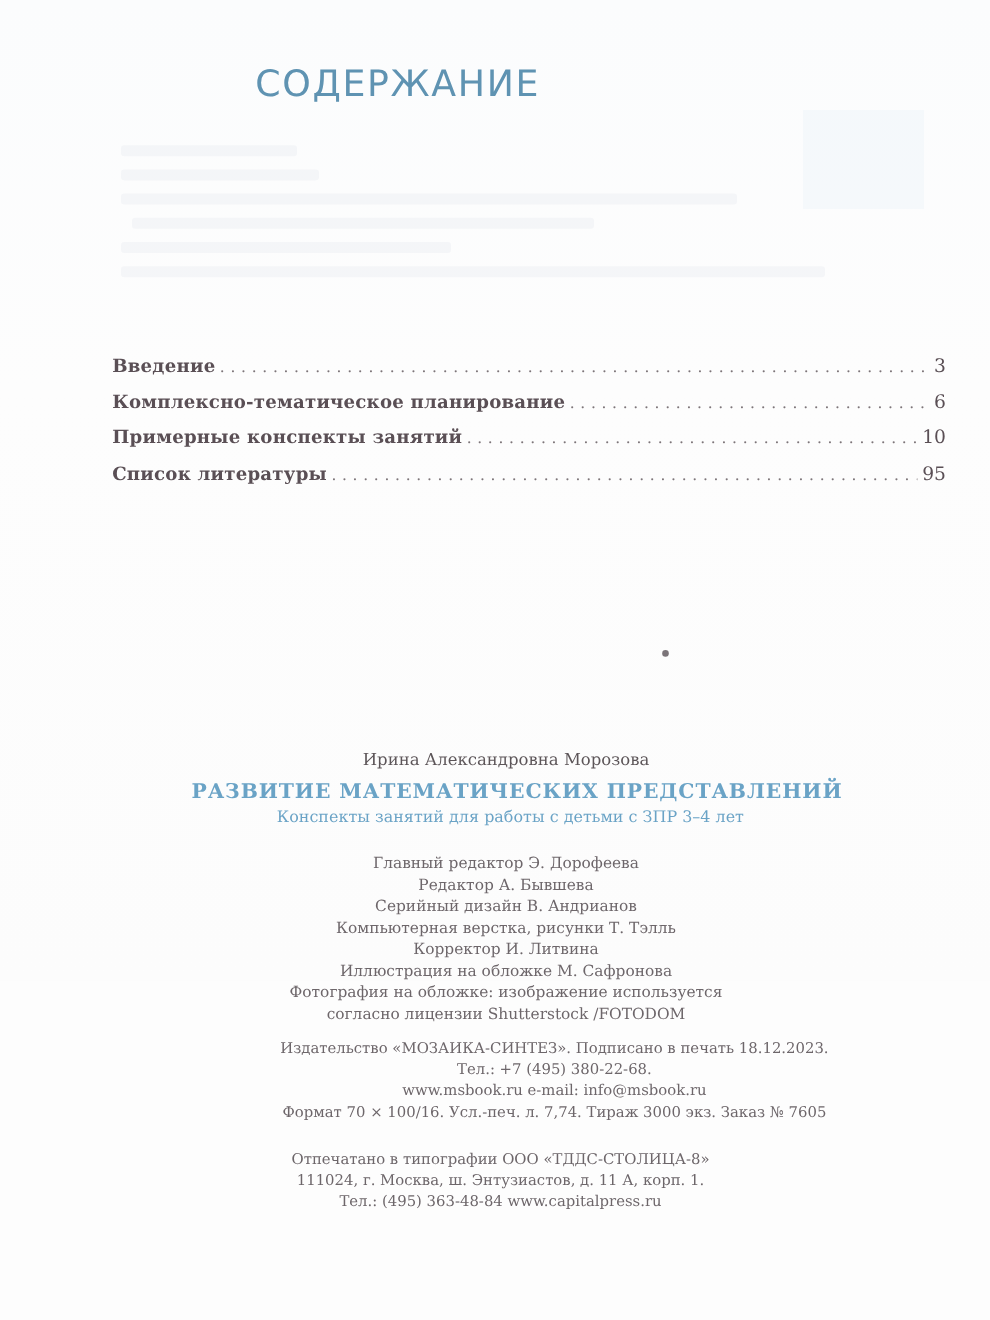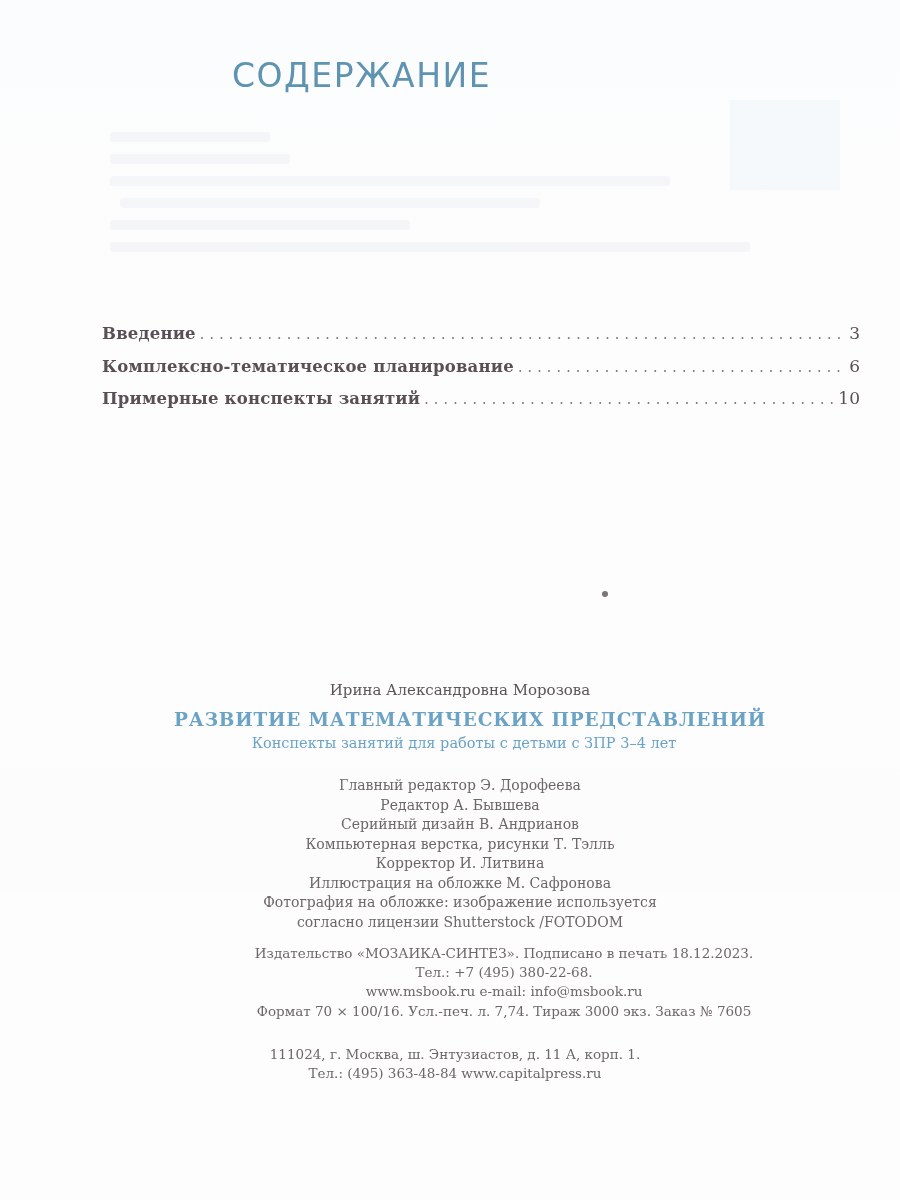--- a/index.html
+++ b/index.html
@@ -119,20 +119,25 @@
     <div class="toc-row">
       <span class="toc-title">Комплексно-тематическое планирование</span>
       <span class="toc-dots"></span>
       <span class="toc-page">6</span>
     </div>
     <div class="toc-row">
       <span class="toc-title">Примерные конспекты занятий</span>
       <span class="toc-dots"></span>
       <span class="toc-page">10</span>
     </div>
+    <div class="toc-row">
+      <span class="toc-title">Список литературы</span>
+      <span class="toc-dots"></span>
+      <span class="toc-page">95</span>
+    </div>
   </div>
 
   <div class="speck"></div>
 
   <div class="imprint author">Ирина Александровна Морозова</div>
   <div class="imprint book-title">РАЗВИТИЕ МАТЕМАТИЧЕСКИХ ПРЕДСТАВЛЕНИЙ</div>
   <div class="imprint book-subtitle">Конспекты занятий для работы с детьми с ЗПР 3–4 лет</div>
 
   <div class="imprint credits">
     <div>Главный редактор Э. Дорофеева</div>
@@ -146,17 +151,18 @@
   </div>
 
   <div class="imprint publisher">
     <div>Издательство «МОЗАИКА-СИНТЕЗ». Подписано в печать 18.12.2023.</div>
     <div>Тел.: +7 (495) 380-22-68.</div>
     <div>www.msbook.ru e-mail: info@msbook.ru</div>
     <div>Формат 70 × 100/16. Усл.-печ. л. 7,74. Тираж 3000 экз. Заказ № 7605</div>
   </div>
 
   <div class="imprint printer">
+    <div>Отпечатано в типографии ООО «ТДДС-СТОЛИЦА-8»</div>
     <div>111024, г. Москва, ш. Энтузиастов, д. 11 А, корп. 1.</div>
     <div>Тел.: (495) 363-48-84  www.capitalpress.ru</div>
   </div>
 
 </div>
 
 </body></html>

